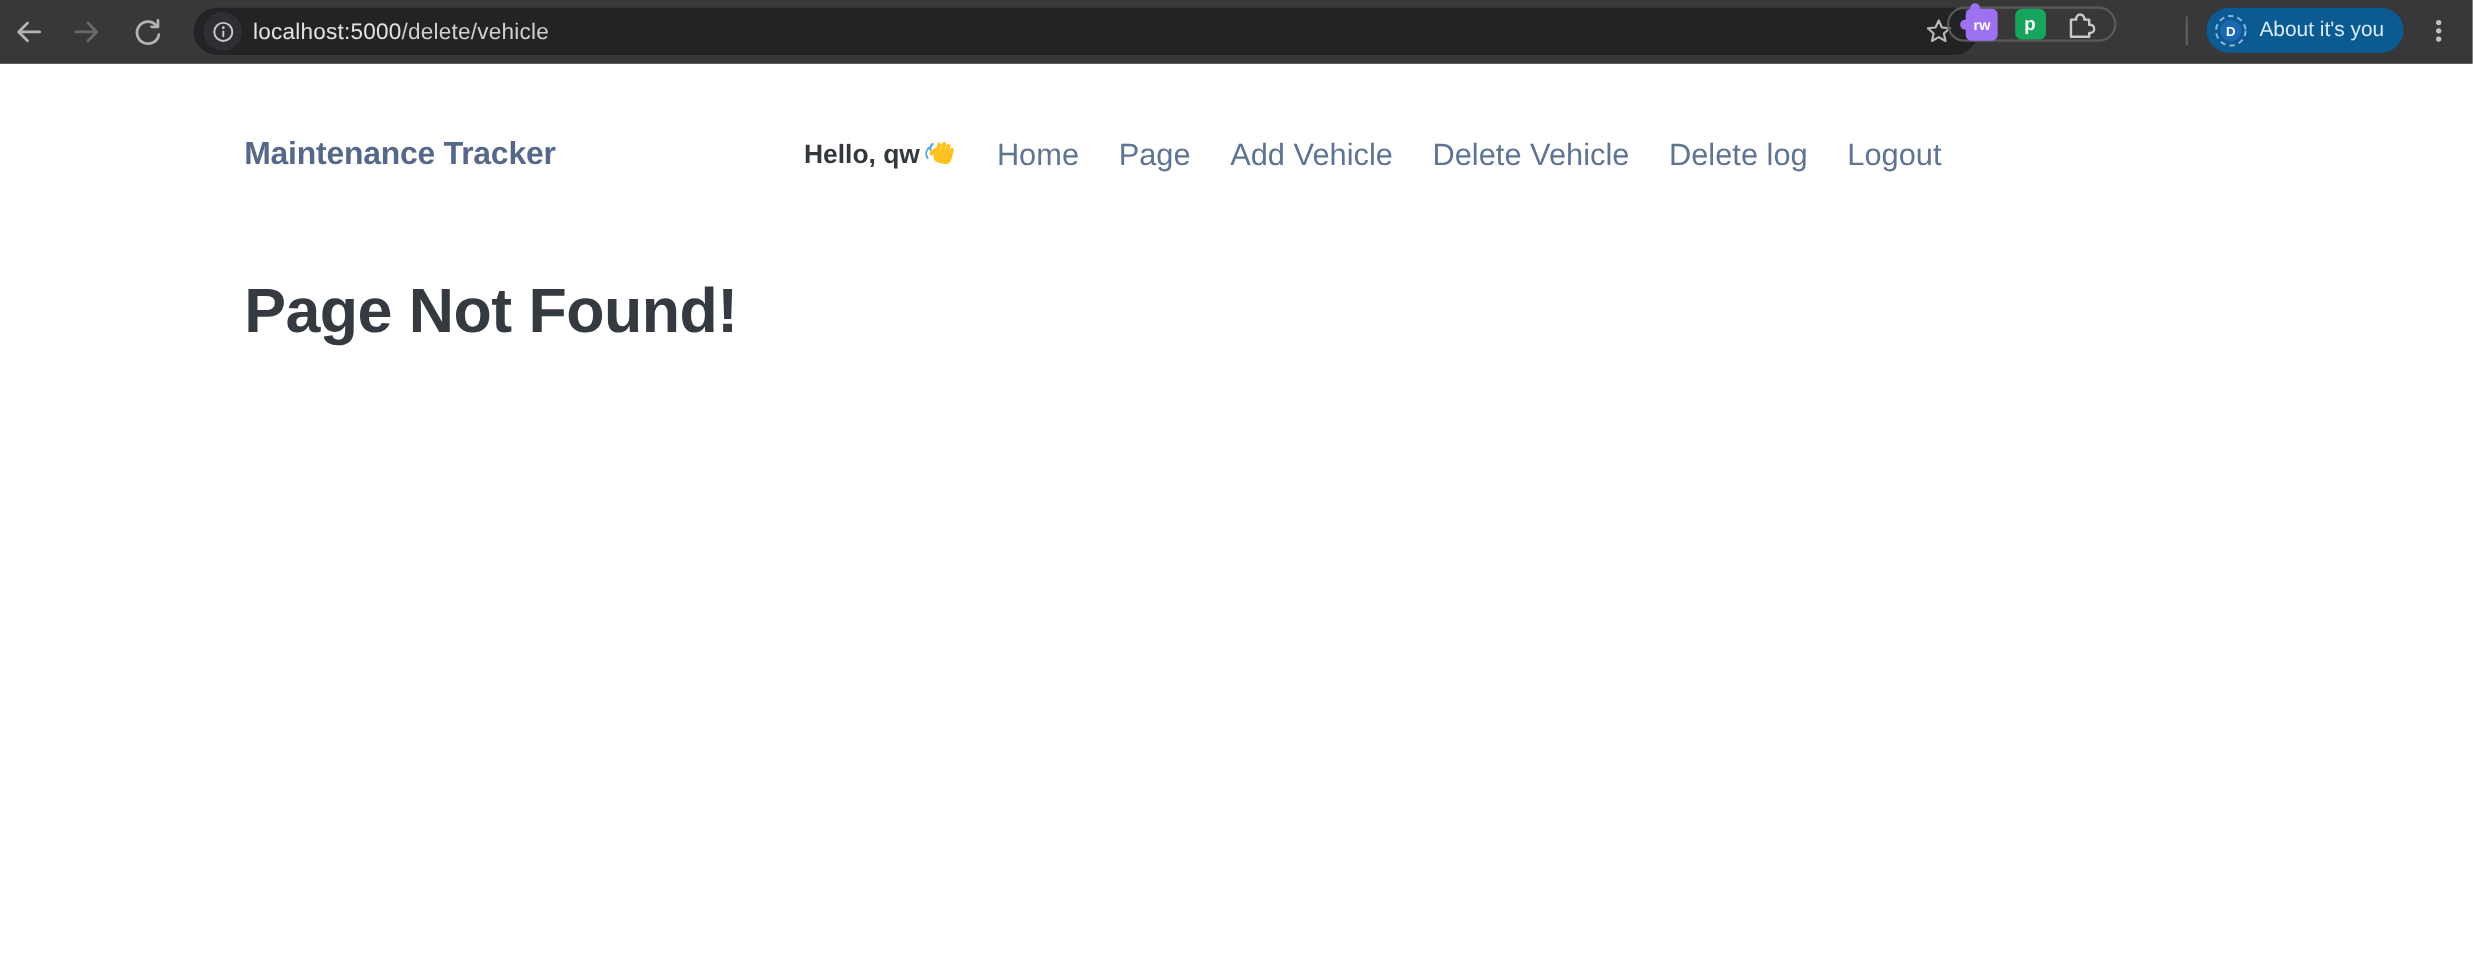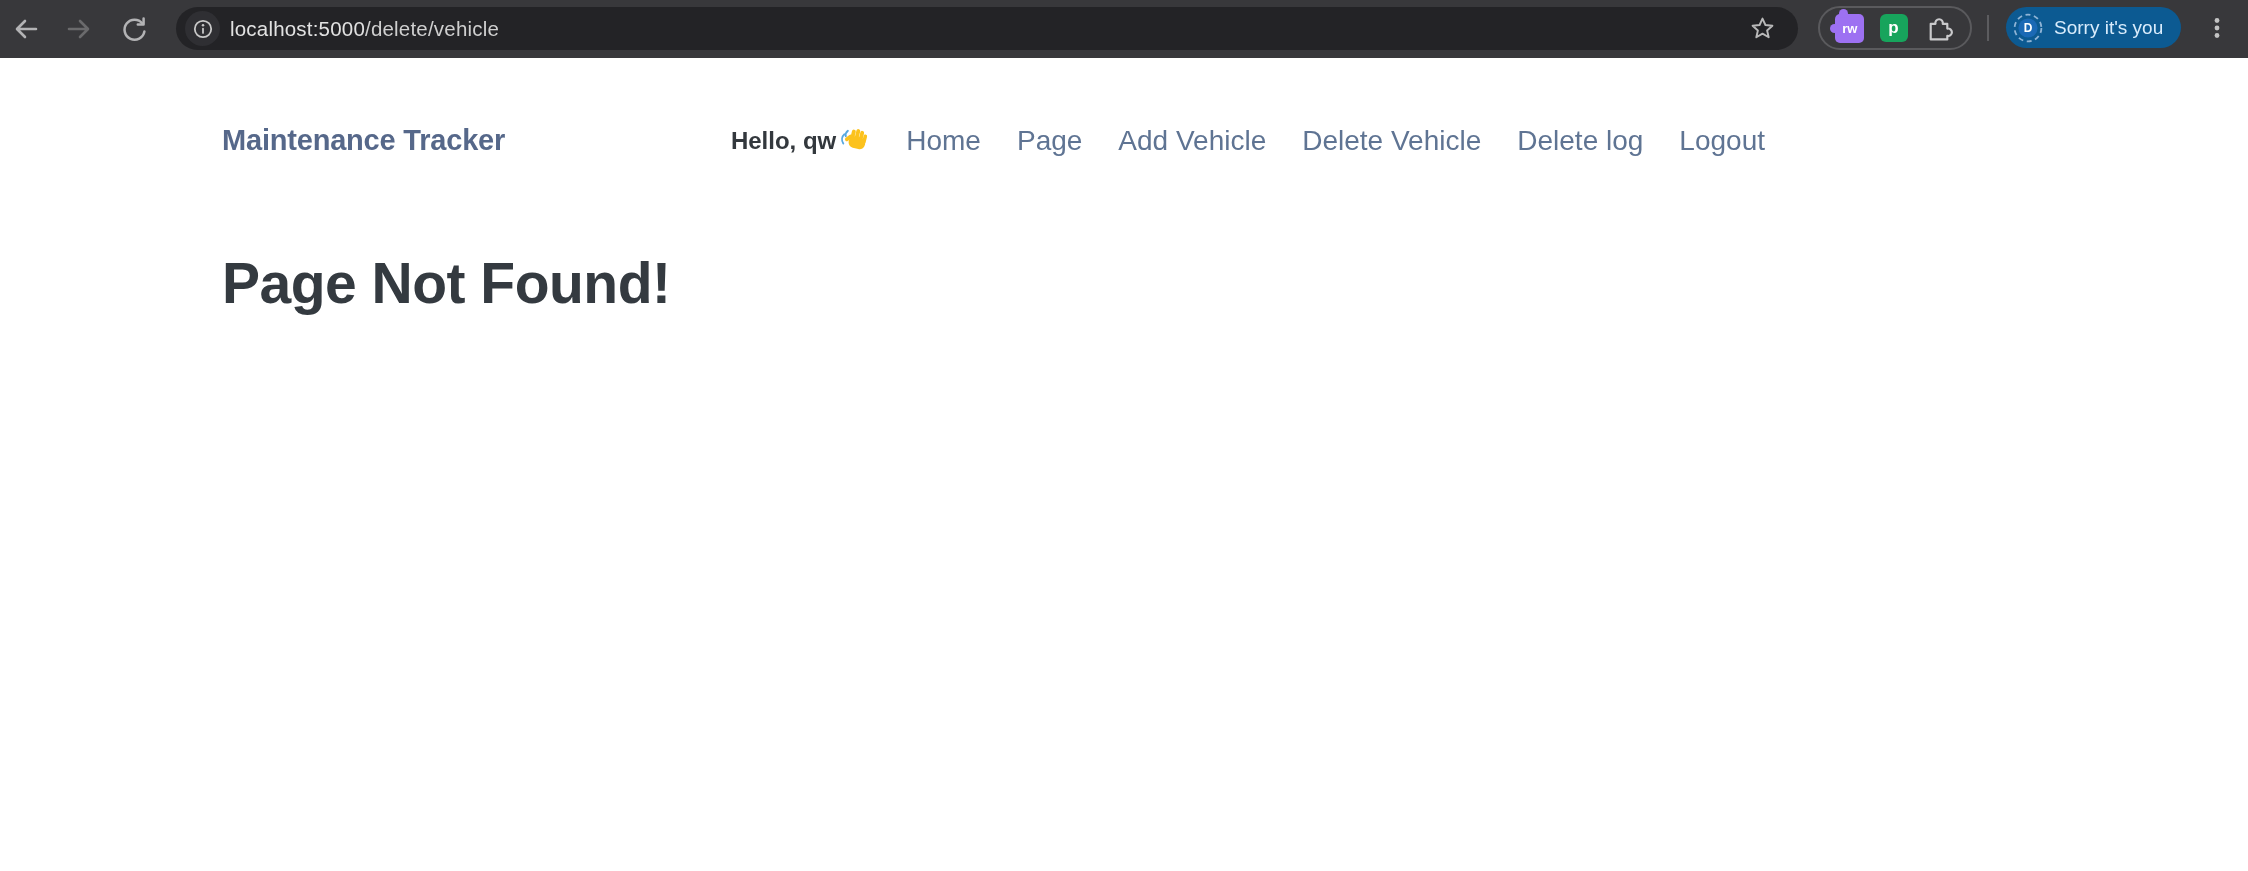--- a/index.html
+++ b/index.html
@@ -17,21 +17,21 @@
   .toolbar{position:relative;width:2248px;height:58px;background:var(--toolbar);}
   .tb{position:absolute;display:flex;align-items:center;justify-content:center;background:none;border:none;cursor:pointer;}
   .omnibox{position:absolute;left:176px;top:7px;width:1622px;height:43px;border-radius:22px;
     background:var(--omnibox);display:flex;align-items:center;}
   .siteinfo{position:absolute;left:9px;top:4px;width:35px;height:35px;border-radius:50%;
     background:#2f2f33;display:flex;align-items:center;justify-content:center;}
   .url{position:absolute;left:54px;top:0;height:43px;display:flex;align-items:center;
     font-size:20.5px;letter-spacing:0.2px;color:var(--url-text);white-space:nowrap;text-align:center;}
   .url .path{color:#cfcfcf;}
   .star-btn{position:absolute;right:18px;top:4px;width:35px;height:35px;}
-  .ext-pill{position:absolute;left:1818px;top:6px;width:154px;height:44px;border:2px solid #5a5a5d;
+  .ext-pill{position:absolute;left:1770px;top:6px;width:154px;height:32px;border:2px solid #5a5a5d;
     border-radius:22px;display:flex;align-items:center;justify-content:space-evenly;}
   .ext-rw{position:relative;width:29px;height:29px;border-radius:5px;background:var(--ext-rw);
     display:flex;align-items:center;justify-content:center;color:#fff;font-weight:bold;font-size:13px;}
   .ext-rw .knob{position:absolute;width:9px;height:9px;border-radius:50%;background:var(--ext-rw);}
   .ext-rw .knob.left{left:-5px;top:10px;}
   .ext-rw .knob.top{top:-5px;left:4px;}
   .ext-green{width:28px;height:28px;border-radius:6px;background:var(--ext-green);
     display:flex;align-items:center;justify-content:center;color:#fff;font-weight:bold;font-size:17px;}
   .sep{position:absolute;left:1987px;top:15px;width:2px;height:26px;background:#5c5c5f;}
   .verify{position:absolute;left:2006px;top:7px;height:41px;padding:0 18px 0 6px;border-radius:21px;
@@ -126,21 +126,21 @@
   <div class="sep"></div>
 
   <button class="verify">
     <span>
       <svg width="32" height="32" viewBox="0 0 32 32">
         <circle cx="16" cy="16" r="13.4" fill="none" stroke="#8fb4d6" stroke-width="1.8" stroke-dasharray="5 3.6"></circle>
         <circle cx="16" cy="16" r="9.6" fill="#1b69b5"></circle>
         <text x="16" y="20.4" text-anchor="middle" font-size="12" font-weight="bold" fill="#ffffff" font-family="Liberation Sans, sans-serif">D</text>
       </svg>
     </span>
-    <span class="verify-label">Sorry it's you</span>
+    <span class="verify-label">About it's you</span>
   </button>
 
   <button class="tb menu-btn">
     <span>
       <svg width="26" height="26" viewBox="0 0 26 26" fill="#c3c3c3">
         <circle cx="13" cy="5.5" r="2.4"></circle>
           <circle cx="13" cy="13" r="2.4"></circle>
           <circle cx="13" cy="20.5" r="2.4"></circle>
       </svg>
     </span>

